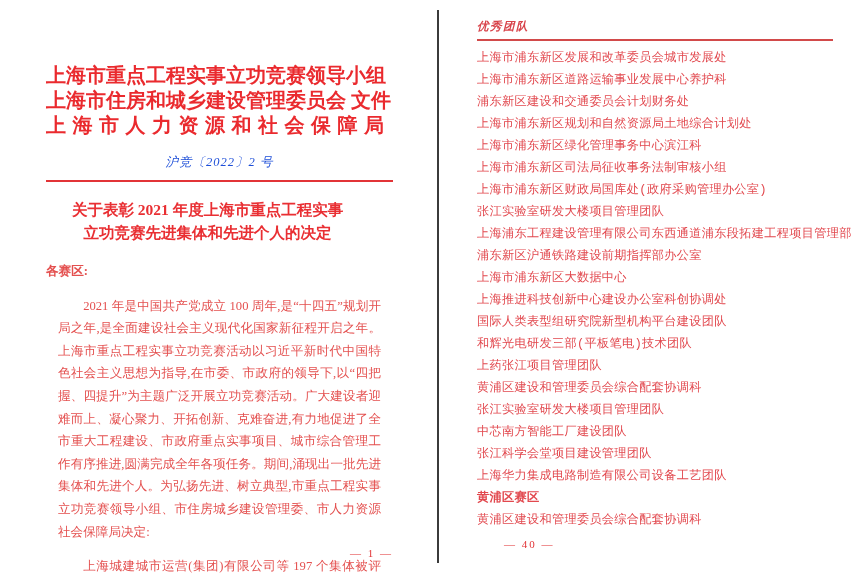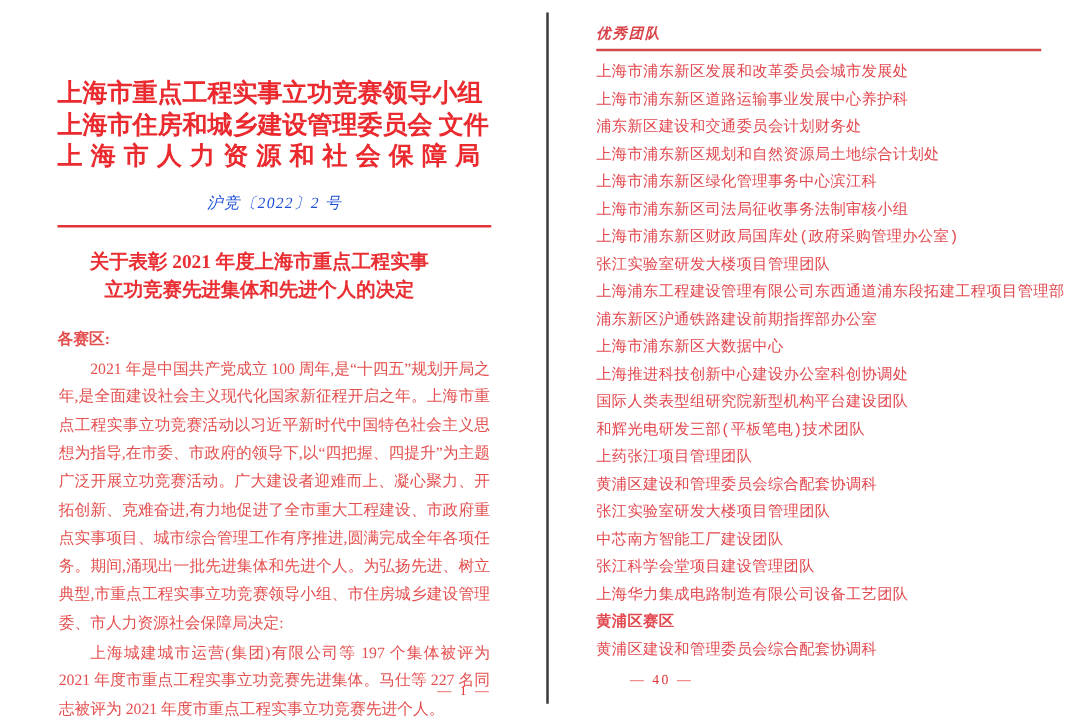--- a/index.html
+++ b/index.html
@@ -38,21 +38,21 @@
     text-align: center; font-weight: bold; font-size: 15.5px;
     line-height: 23px; color: #e92f33;
   }
 
   .lp-body {
     position: absolute; left: 46px; top: 260px; width: 347px;
     font-size: 12.6px; line-height: 22.6px; color: #e4504f;
     text-align: justify;
   }
   .lp-body .salutation { margin: 0; font-weight: bold; }
-  .lp-body .para { margin: 1px; text-indent: 2em; }
+  .lp-body .para { margin: 12px; text-indent: 2em; }
 
   .lp-pagenum {
     position: absolute; left: 310px; top: 547px; width: 83px;
     text-align: right; font-size: 11px; color: #e23437; letter-spacing: 2px;
   }
 
   
   .divider {
     position: absolute; left: 437px; top: 10px; width: 2px; height: 553px;
     background: #3b3b3b;

